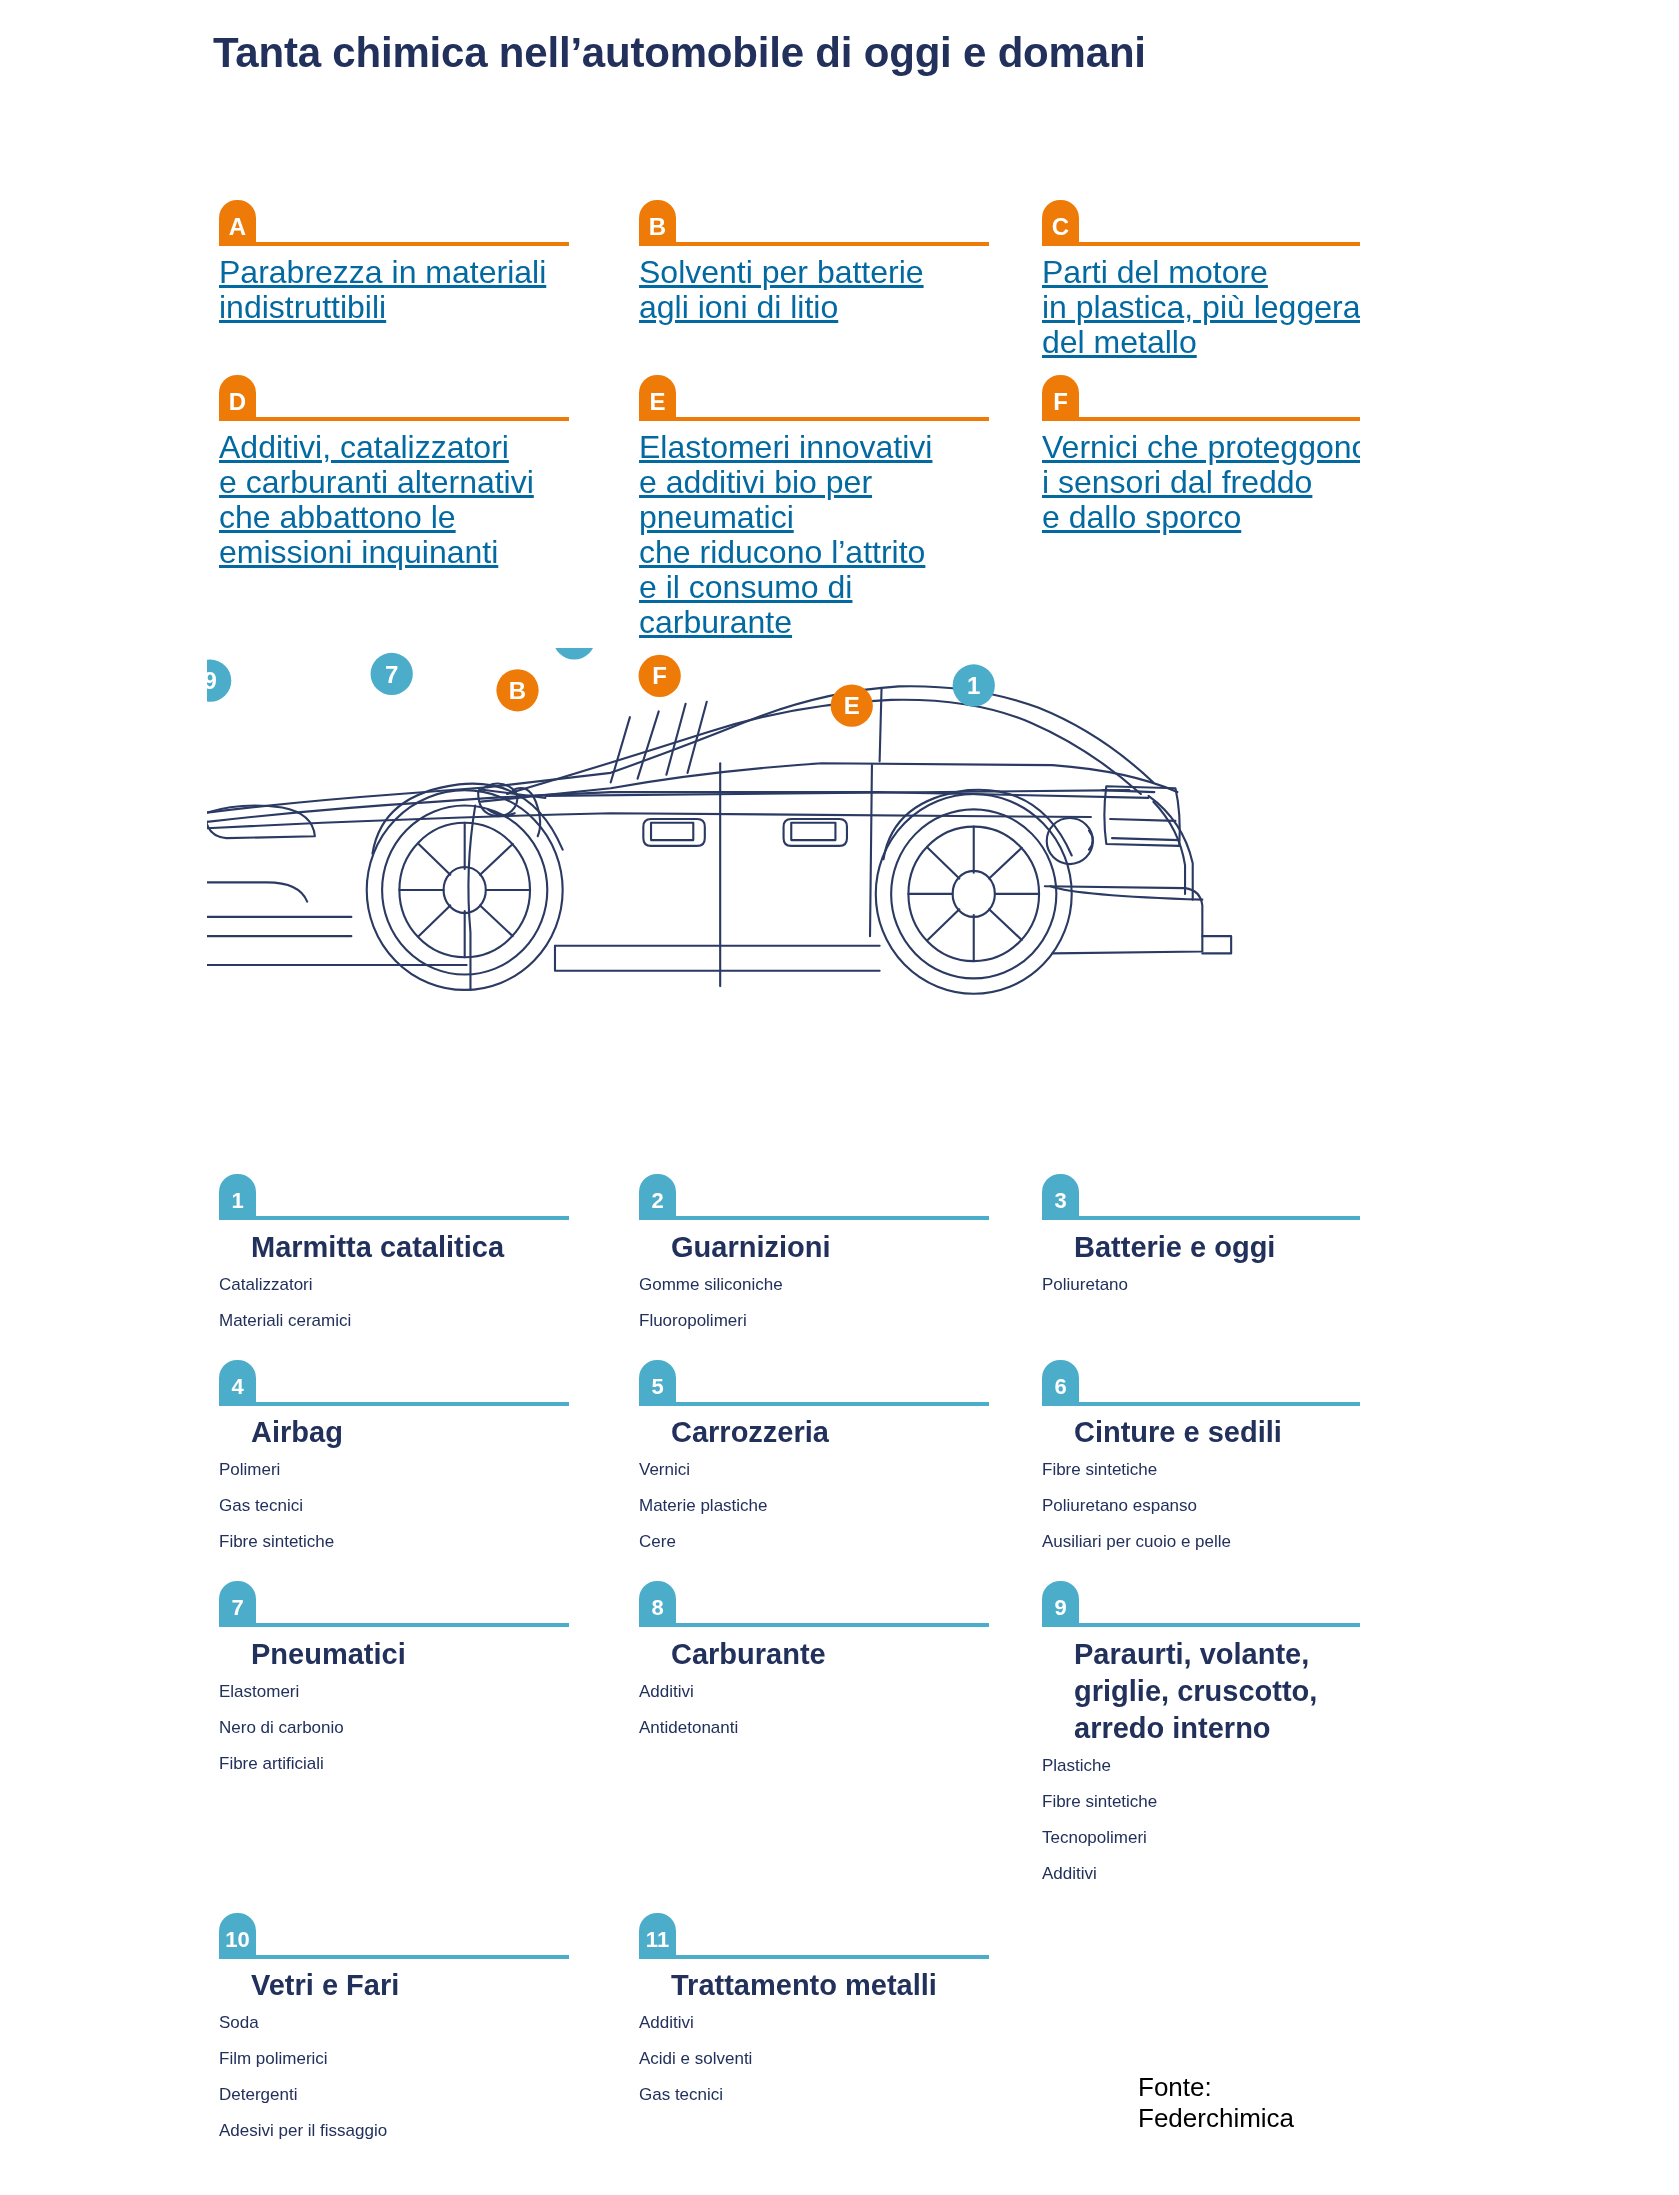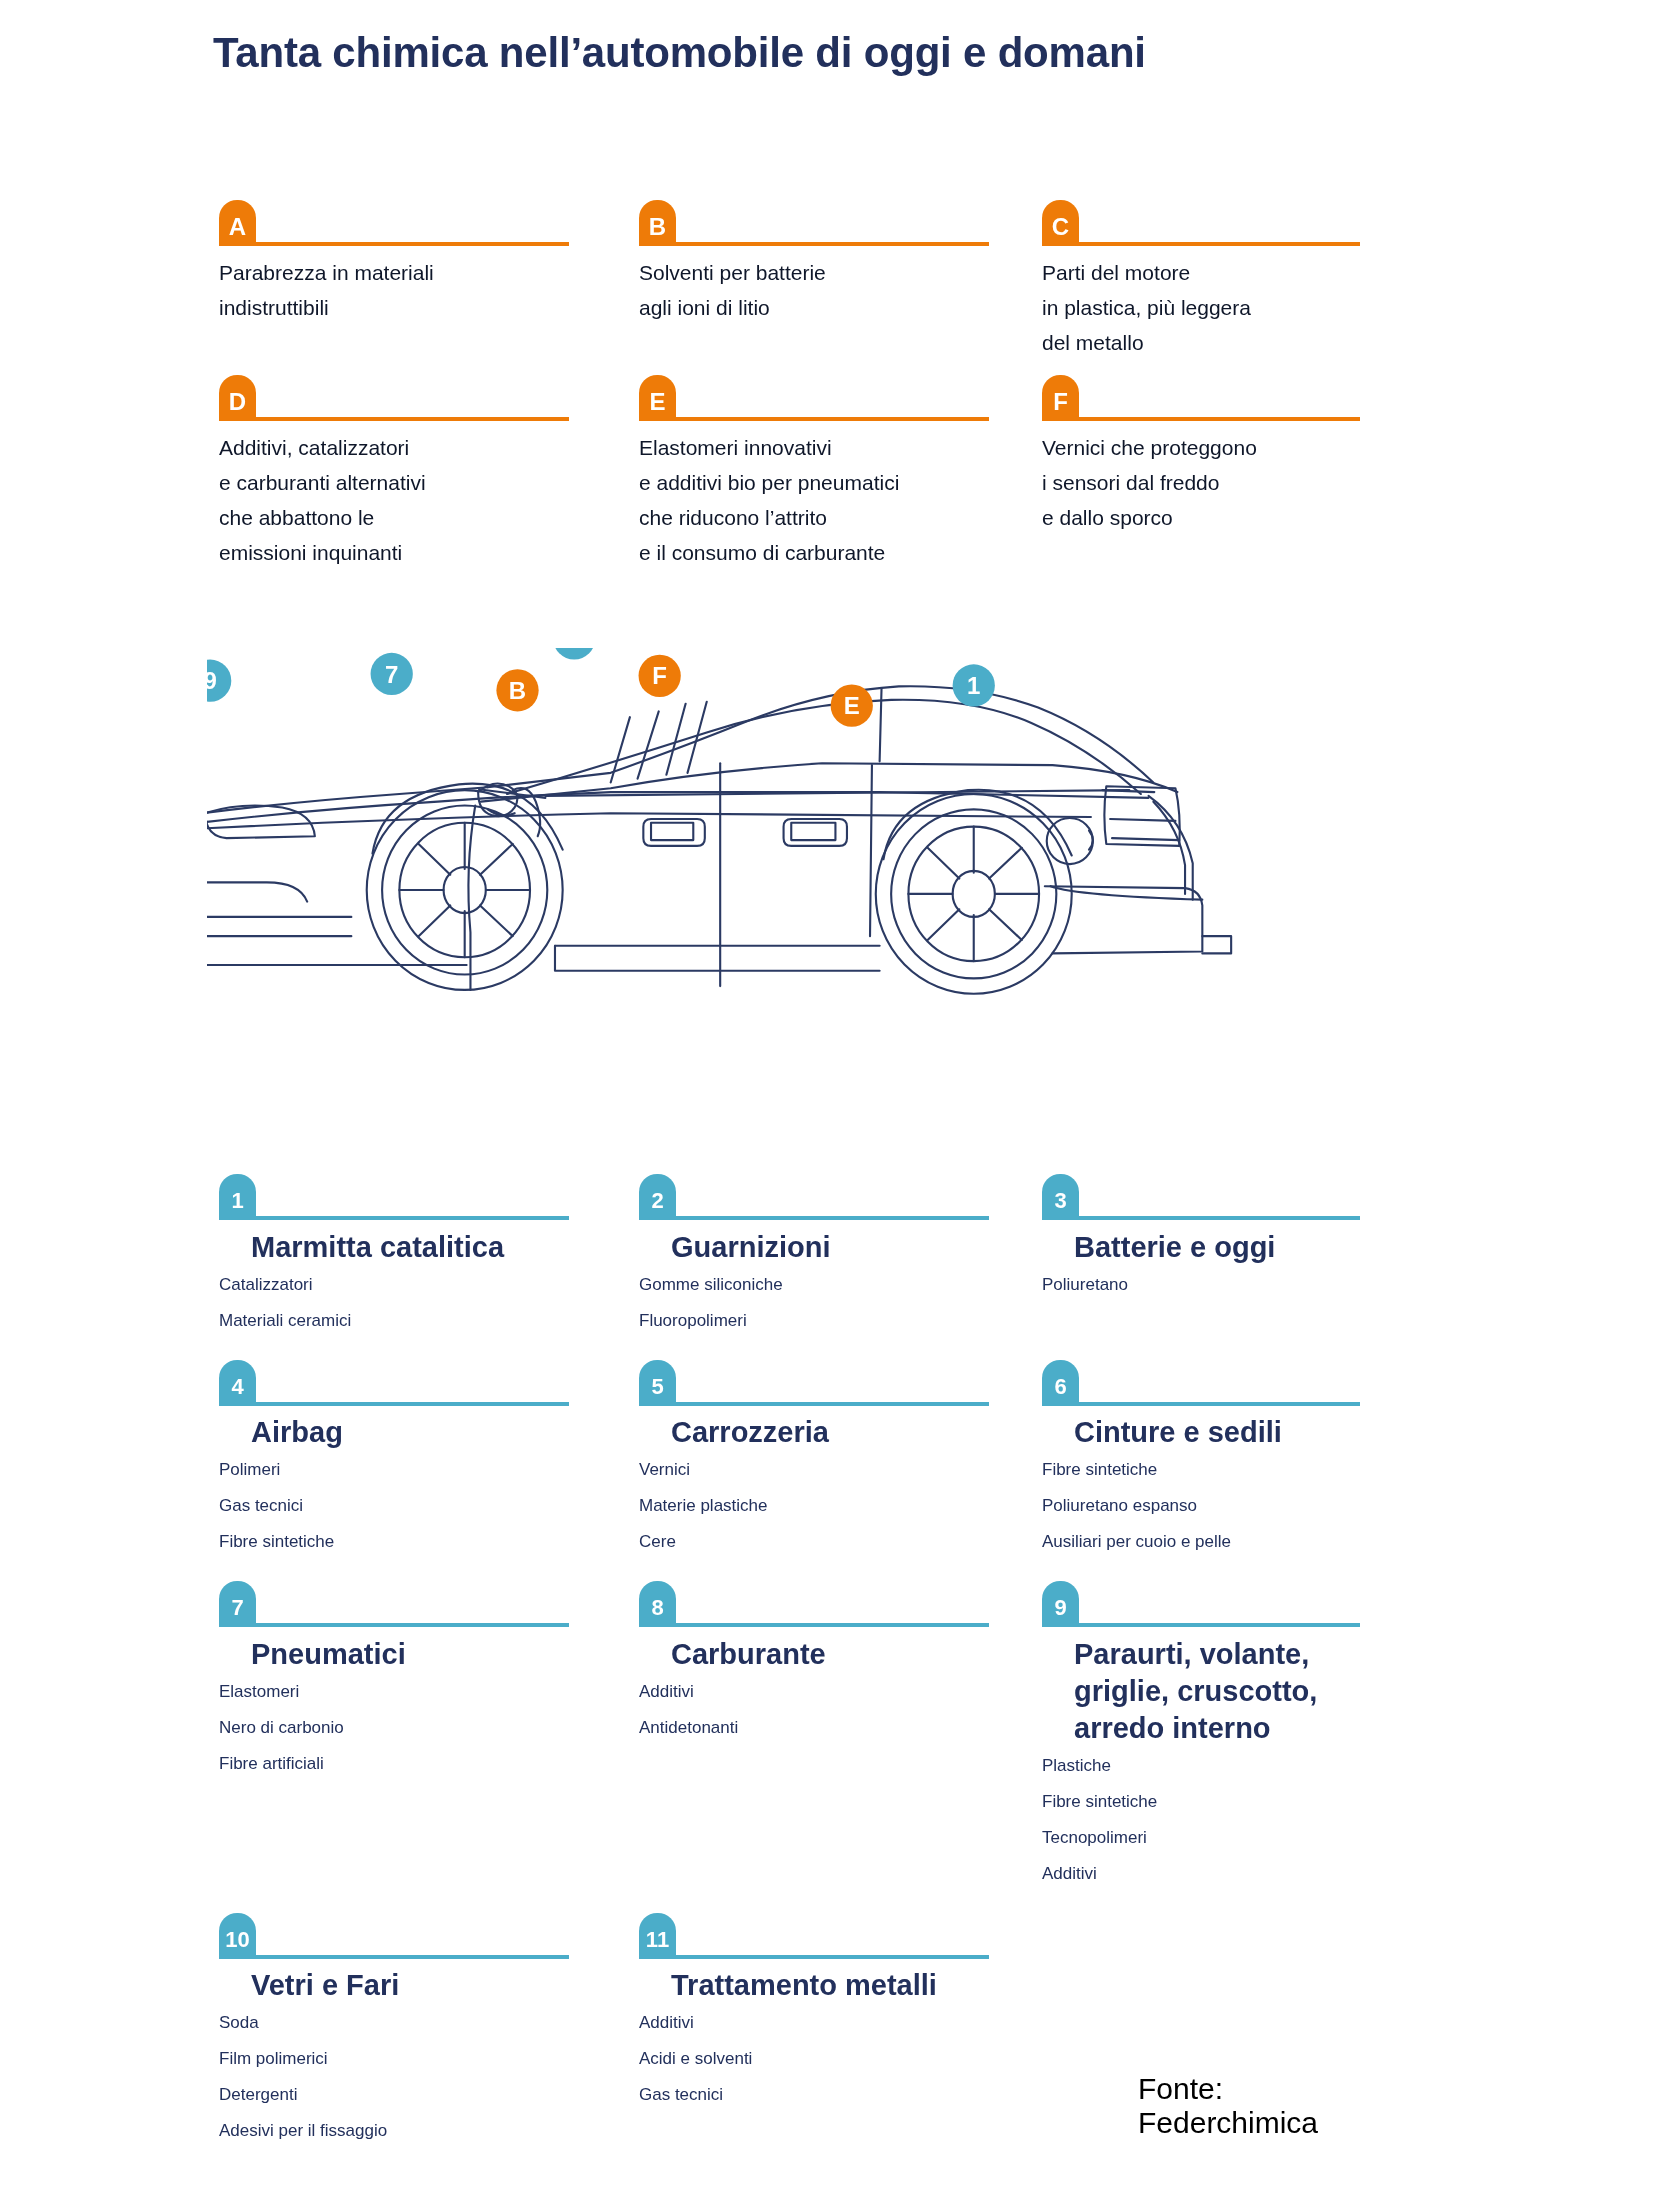--- a/index.html
+++ b/index.html
@@ -71,24 +71,25 @@
     bottom: 0;
     height: 3.8px;
   }
   .rule.orange { background: #ee7b08; }
   .rule.teal   { background: #4badc9; }
   .rule.w-a  { width: 313px; }
   .rule.w-b  { width: 313px; }
   .rule.w-c  { width: 313px; }
 
   .card-text {
-    font-size: 21px;
+    font-size: 32px;
     line-height: 35px;
-    color: #0f172a;
+    color: #0369a1;
     white-space: pre-line;
+    text-decoration: underline;
   }
 
   
   .car-wrap {
     position: absolute;
     left: 207px;
     top: 648px;
     width: 1278px;
     height: 413px;
   }
@@ -121,21 +122,21 @@
     line-height: 36px;
     color: #22305c;
     white-space: pre-line;
   }
 
   
   .source {
     position: absolute;
     left: 1138px;
     top: 2072px;
-    font-size: 30px;
+    font-size: 26px;
     color: #000000;
   }
 </style>
 </head>
 <body>
 
 <div class="page">
 
   <div class="title">Tanta chimica nell’automobile di oggi e domani</div>
 

